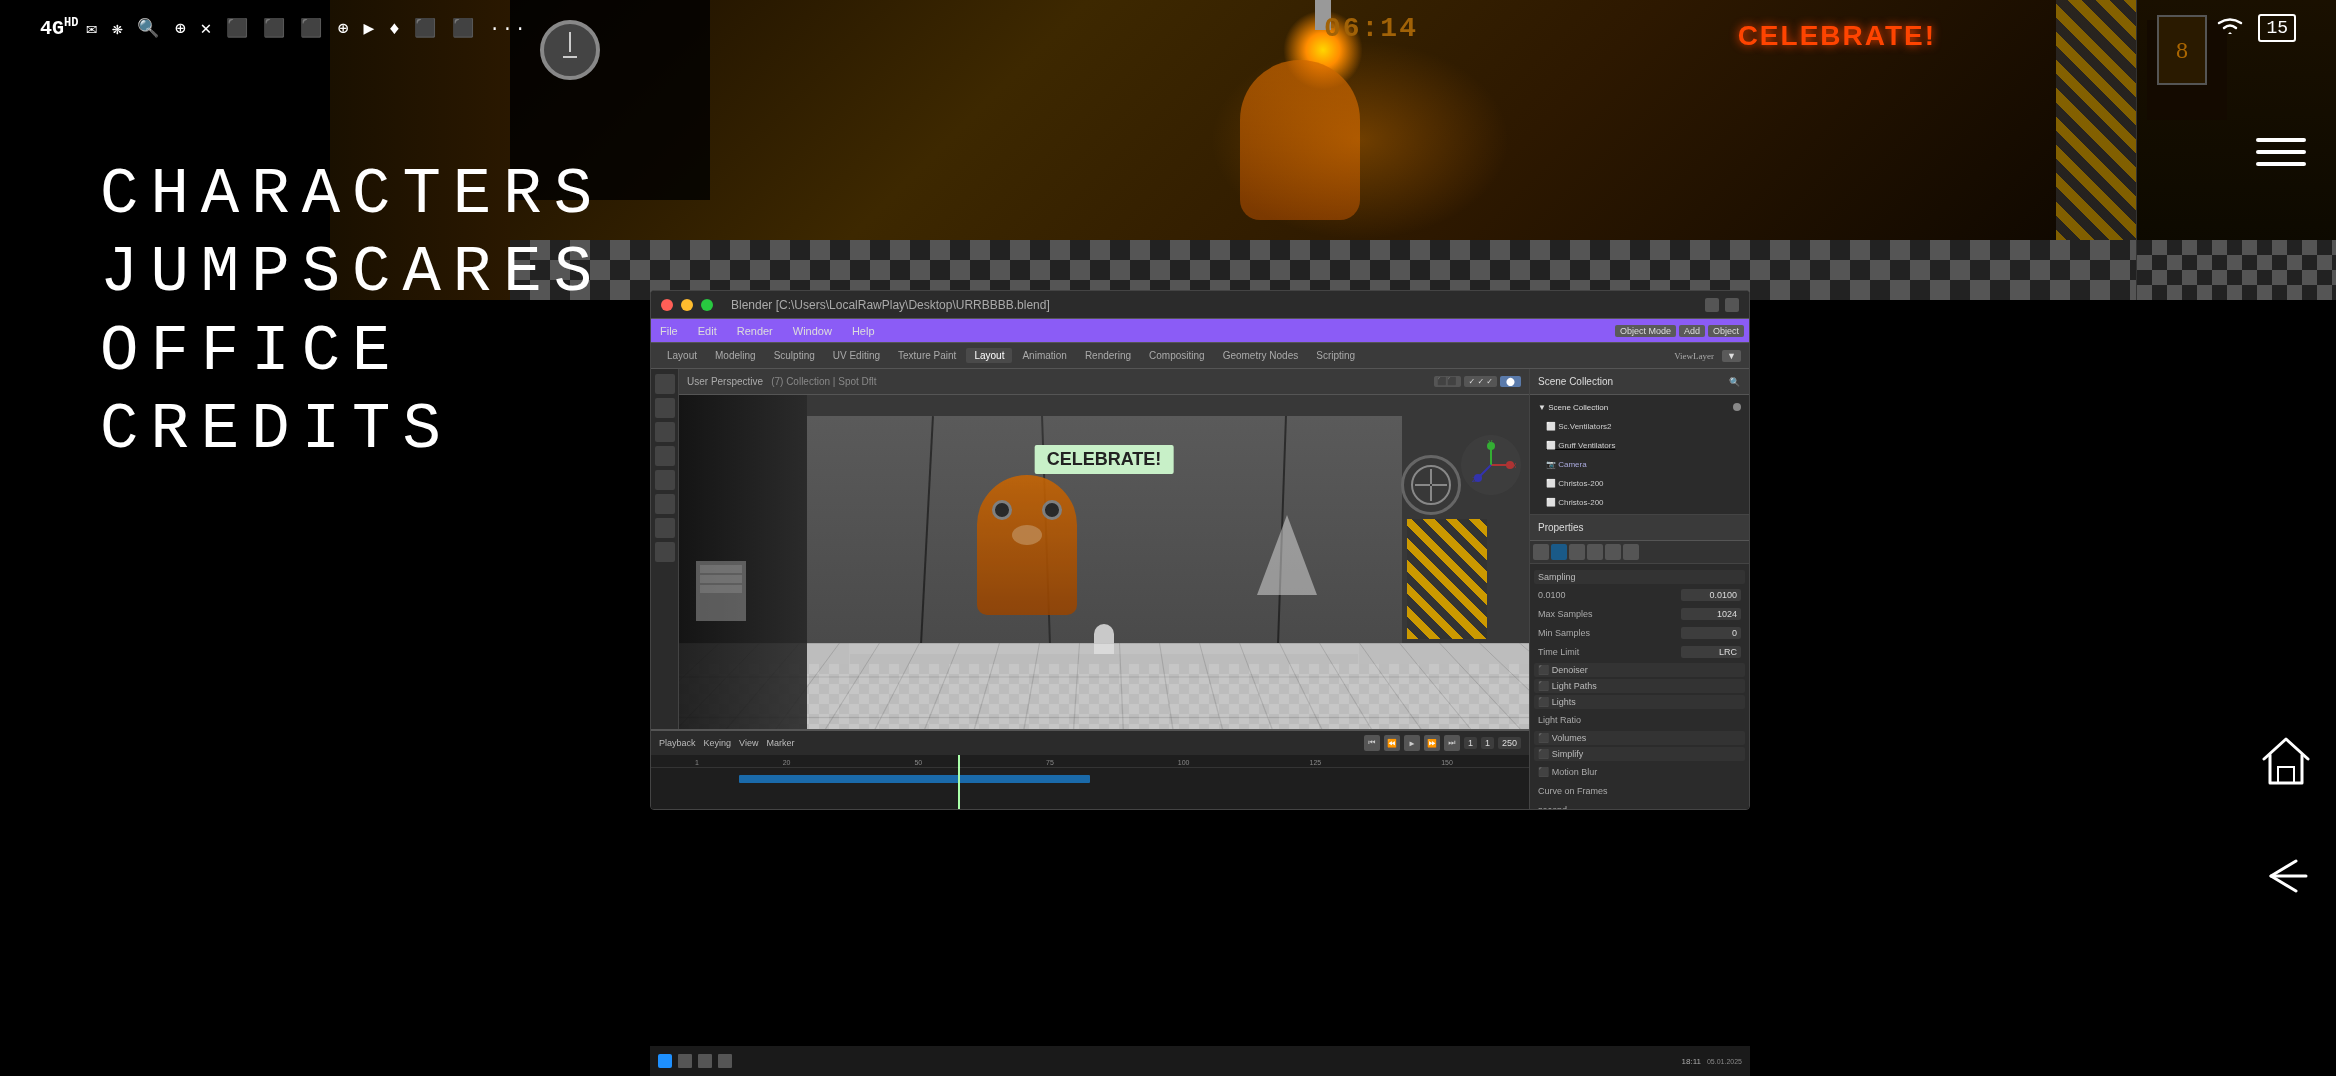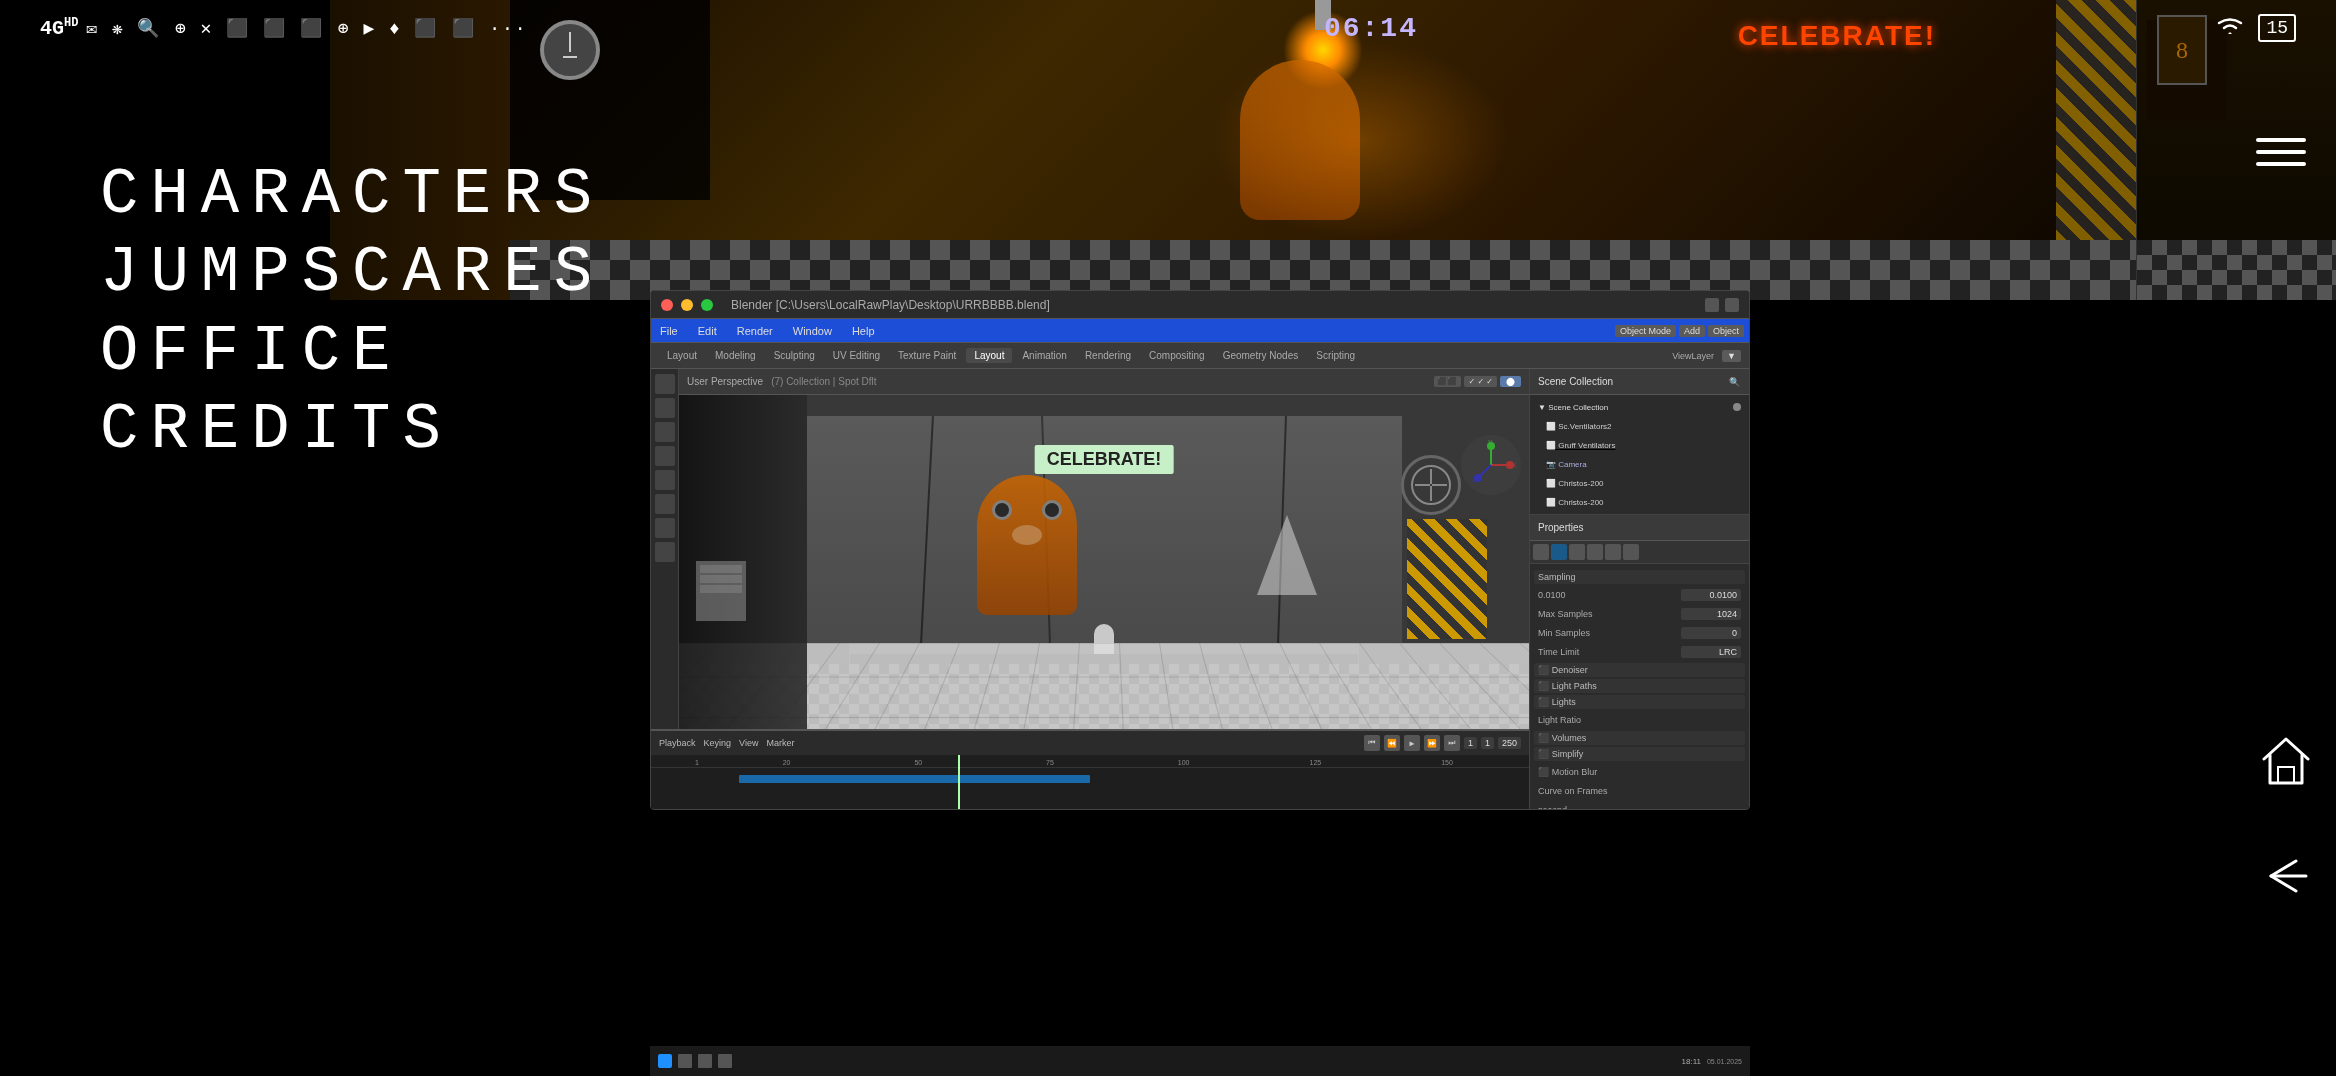--- a/index.html
+++ b/index.html
@@ -33,21 +33,21 @@
 
     .status-left {
       display: flex;
       align-items: center;
       gap: 8px;
       color: #fff;
       font-size: 22px;
     }
 
     .status-center {
-      color: #c4b5fd;
+      color: #a16207;
       font-size: 28px;
       font-weight: bold;
       letter-spacing: 2px;
     }
 
     .status-right {
       display: flex;
       align-items: flex-start;
       gap: 12px;
       color: #fff;
@@ -227,21 +227,21 @@
     .blender-title {
       color: #aaa;
       font-size: 12px;
       margin-left: 10px;
       flex: 1;
       font-family: Arial, sans-serif;
     }
 
     .blender-menubar {
       height: 24px;
-      background: #1d4ed8;
+      background: #8b5cf6;
       display: flex;
       align-items: center;
       padding: 0 5px;
       gap: 12px;
       border-bottom: 1px solid #555;
     }
 
     .blender-menu-item {
       color: #ddd;
       font-size: 11px;
@@ -739,21 +739,21 @@
     <span class="blender-tab">Sculpting</span>
     <span class="blender-tab">UV Editing</span>
     <span class="blender-tab">Texture Paint</span>
     <span class="blender-tab active">Layout</span>
     <span class="blender-tab">Animation</span>
     <span class="blender-tab">Rendering</span>
     <span class="blender-tab">Compositing</span>
     <span class="blender-tab">Geometry Nodes</span>
     <span class="blender-tab">Scripting</span>
     <div style="flex:1;"></div>
-    <span style="color:#aaa; font-size:9px; font-family:Liberation Sans, sans-serif;">ViewLayer</span>
+    <span style="color:#aaa; font-size:9px; font-family:Liberation Serif, serif;">ViewLayer</span>
     <div style="background:#5a5a5a; border-radius:2px; padding:1px 5px; color:#ddd; font-size:9px; font-family:Arial; margin-left:6px;">▼</div>
   </div>
 
   <div class="blender-body">
 
     <div class="blender-toolbar-left">
       <div class="blender-tool"></div>
       <div class="blender-tool"></div>
       <div class="blender-tool"></div>
       <div class="blender-tool"></div>

